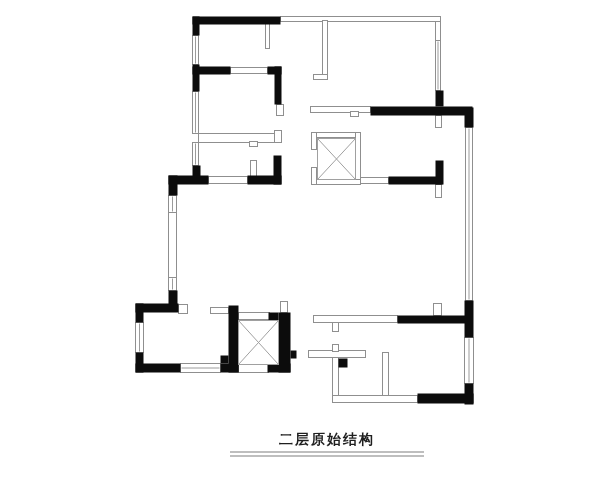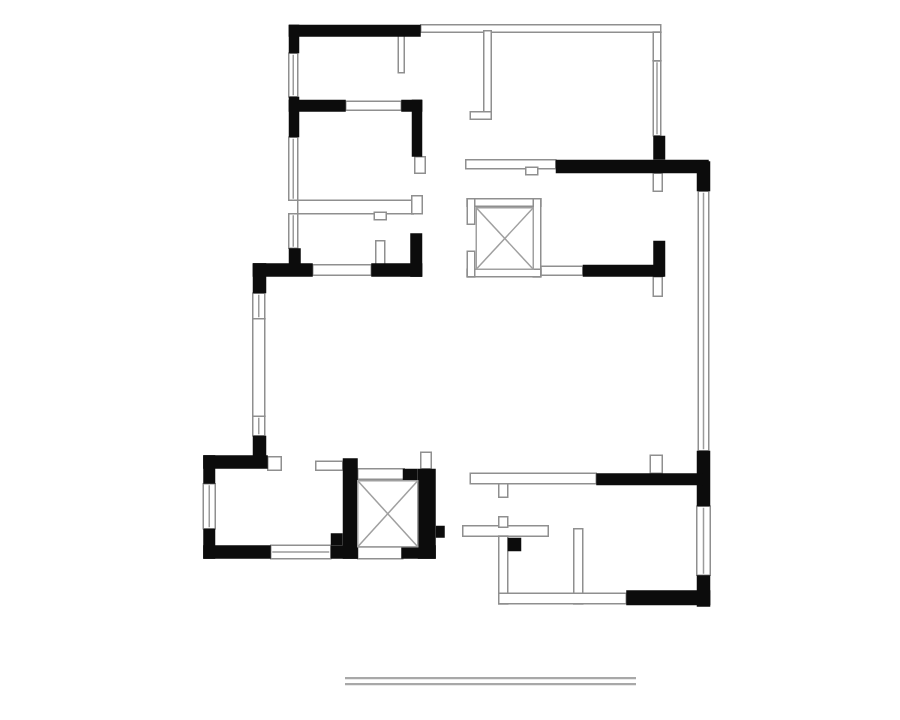--- a/index.html
+++ b/index.html
@@ -105,13 +105,14 @@
       <rect x="290.5" y="350.5" width="6" height="8" fill="#0c0c0c" stroke="none" stroke-width="1"></rect>
       <rect x="317.5" y="138.5" width="38" height="41" fill="#ffffff" stroke="#a0a0a0" stroke-width="1"></rect>
       <line x1="317.5" y1="138.5" x2="355.5" y2="179.5" stroke="#a0a0a0" stroke-width="1"></line>
       <line x1="355.5" y1="138.5" x2="317.5" y2="179.5" stroke="#a0a0a0" stroke-width="1"></line>
       <rect x="238.5" y="320.5" width="40" height="44" fill="#ffffff" stroke="#a0a0a0" stroke-width="1"></rect>
       <line x1="238.5" y1="320.5" x2="278.5" y2="364.5" stroke="#a0a0a0" stroke-width="1"></line>
       <line x1="278.5" y1="320.5" x2="238.5" y2="364.5" stroke="#a0a0a0" stroke-width="1"></line>
       <line x1="230" y1="452" x2="424" y2="452" stroke="#a8a8a8" stroke-width="1.5"></line>
       <line x1="230" y1="456" x2="424" y2="456" stroke="#a8a8a8" stroke-width="1.5"></line>
     </svg>
+  <div id="plan-title" style="color: rgb(31, 31, 31);">二层原始结构</div>
 </div>
 
 </body></html>

